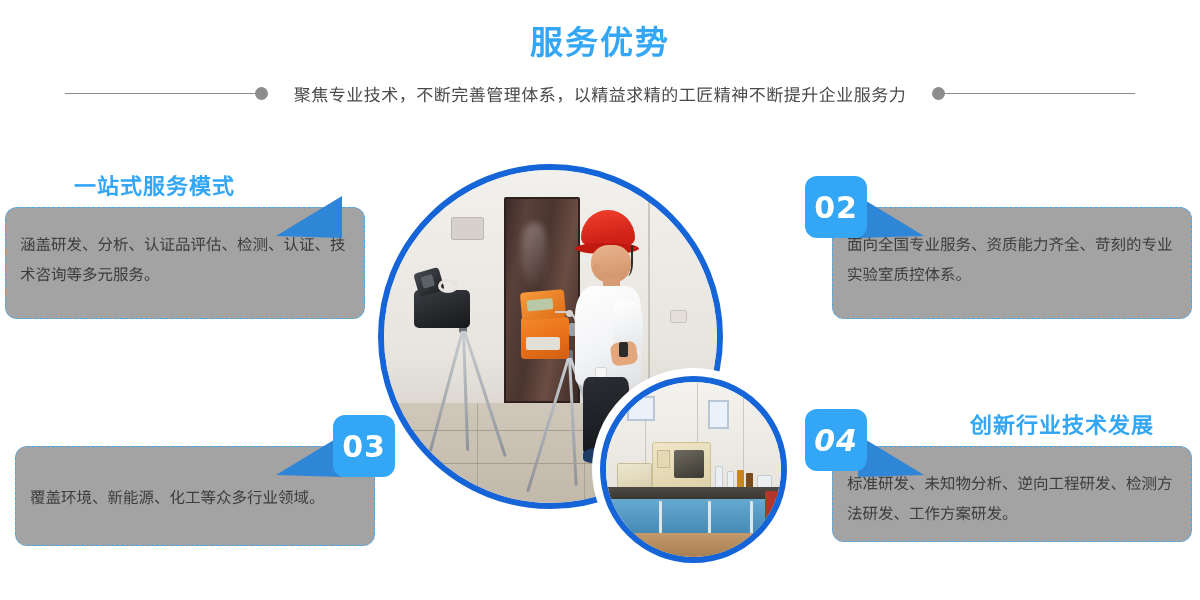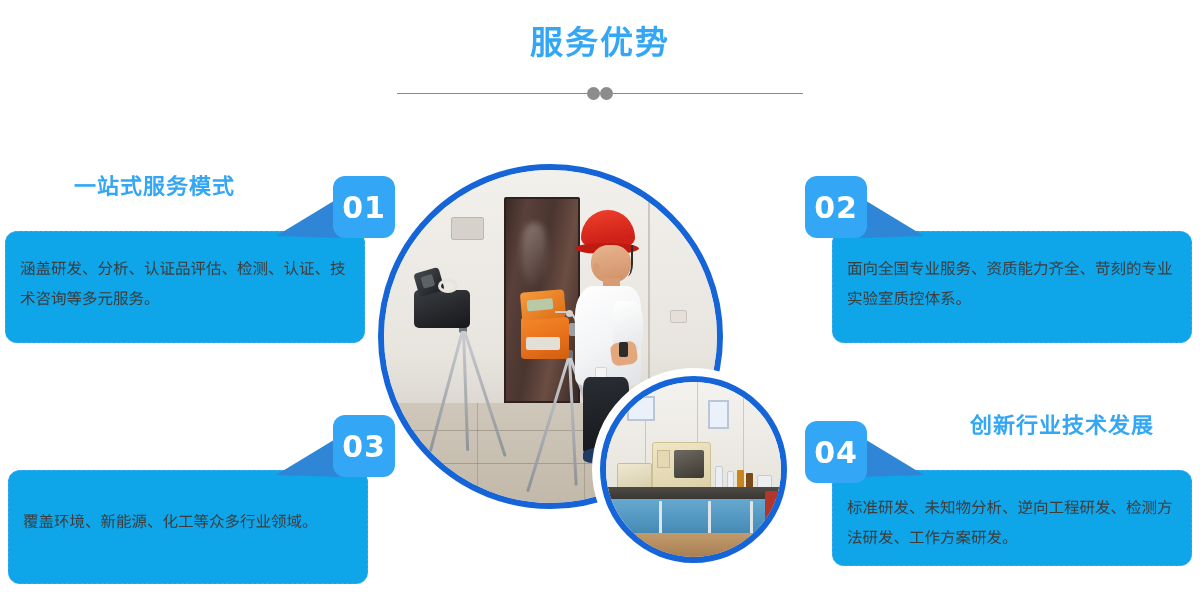--- a/index.html
+++ b/index.html
@@ -57,37 +57,36 @@
     color: #4a4a4a;
     white-space: nowrap;
     padding: 0 26px;
     letter-spacing: .5px;
   }
 
   
   .card {
     position: absolute;
     width: 360px;
-    background: #0ea5e9;
+    background: #a3a3a3;
     border: 1px dashed #41a9f0;
     border-radius: 12px;
     z-index: 2;
-    margin-top: 24px;
   }
   .card-body {
     font-size: 15.5px;
     line-height: 30px;
     color: #3d3d3d;
     padding: 0 14px;
   }
 
   
   #card-01 { left: 5px;   top: 207px; height: 112px; }
   #card-02 { left: 832px; top: 207px; height: 112px; }
-  #card-03 { left: 8px;   top: 446px; height: 114px; }
+  #card-03 { left: 15px;   top: 446px; height: 100px; }
   #card-04 { left: 832px; top: 446px; height: 96px; }
 
   #card-01 .card-body { padding-top: 22px; }
   #card-02 .card-body { padding-top: 22px; }
   #card-03 .card-body { padding-top: 36px; }
   #card-04 .card-body { padding-top: 22px; }
 
   
   .card-title {
     position: absolute;
@@ -115,21 +114,21 @@
     font-weight: bold;
     display: flex;
     align-items: center;
     justify-content: center;
     z-index: 5;
     letter-spacing: 1px;
   }
   #badge-01 { left: 333px; top: 176px; }
   #badge-03 { left: 333px; top: 415px; }
   #badge-02 { left: 805px; top: 176px; }
-  #badge-04 { left: 805px; top: 421px; }
+  #badge-04 { left: 805px; top: 409px; font-style: italic; }
 
   
   .pennant {
     position: absolute;
     width: 66px;
     height: 42px;
     z-index: 4;
   }
   #pennant-01 { left: 276px; top: 196px; }
   #pennant-03 { left: 276px; top: 435px; }
@@ -465,31 +464,31 @@
 </head>
 <body>
 
 <div class="page">
 
   <div class="page-title">服务优势</div>
 
   <div class="subtitle-row">
     <div class="rule-line left"></div>
     <div class="rule-dot"></div>
+    <div class="subtitle-text">聚焦专业技术，不断完善管理体系，以精益求精的工匠精神不断提升企业服务力</div>
     <div class="rule-dot"></div>
     <div class="rule-line right"></div>
   </div>
 
   <div class="card-title" id="title-01">一站式服务模式</div>
   <div class="pennant" id="pennant-01">
     <svg viewBox="0 0 66 42" preserveAspectRatio="none" aria-hidden="true">
       <polygon points="0,40 66,0 66,42" fill="#2f86d6"></polygon>
     </svg>
   </div>
-  <div class="badge" id="badge-01">01</div>
   <div class="card" id="card-01">
     <div class="card-body">涵盖研发、分析、认证品评估、检测、认证、技术咨询等多元服务。</div>
   </div>
 
   <div class="pennant" id="pennant-02">
     <svg viewBox="0 0 66 42" preserveAspectRatio="none" aria-hidden="true">
       <polygon points="66,40 0,0 0,42" fill="#2f86d6"></polygon>
     </svg>
   </div>
   <div class="badge" id="badge-02">02</div>

